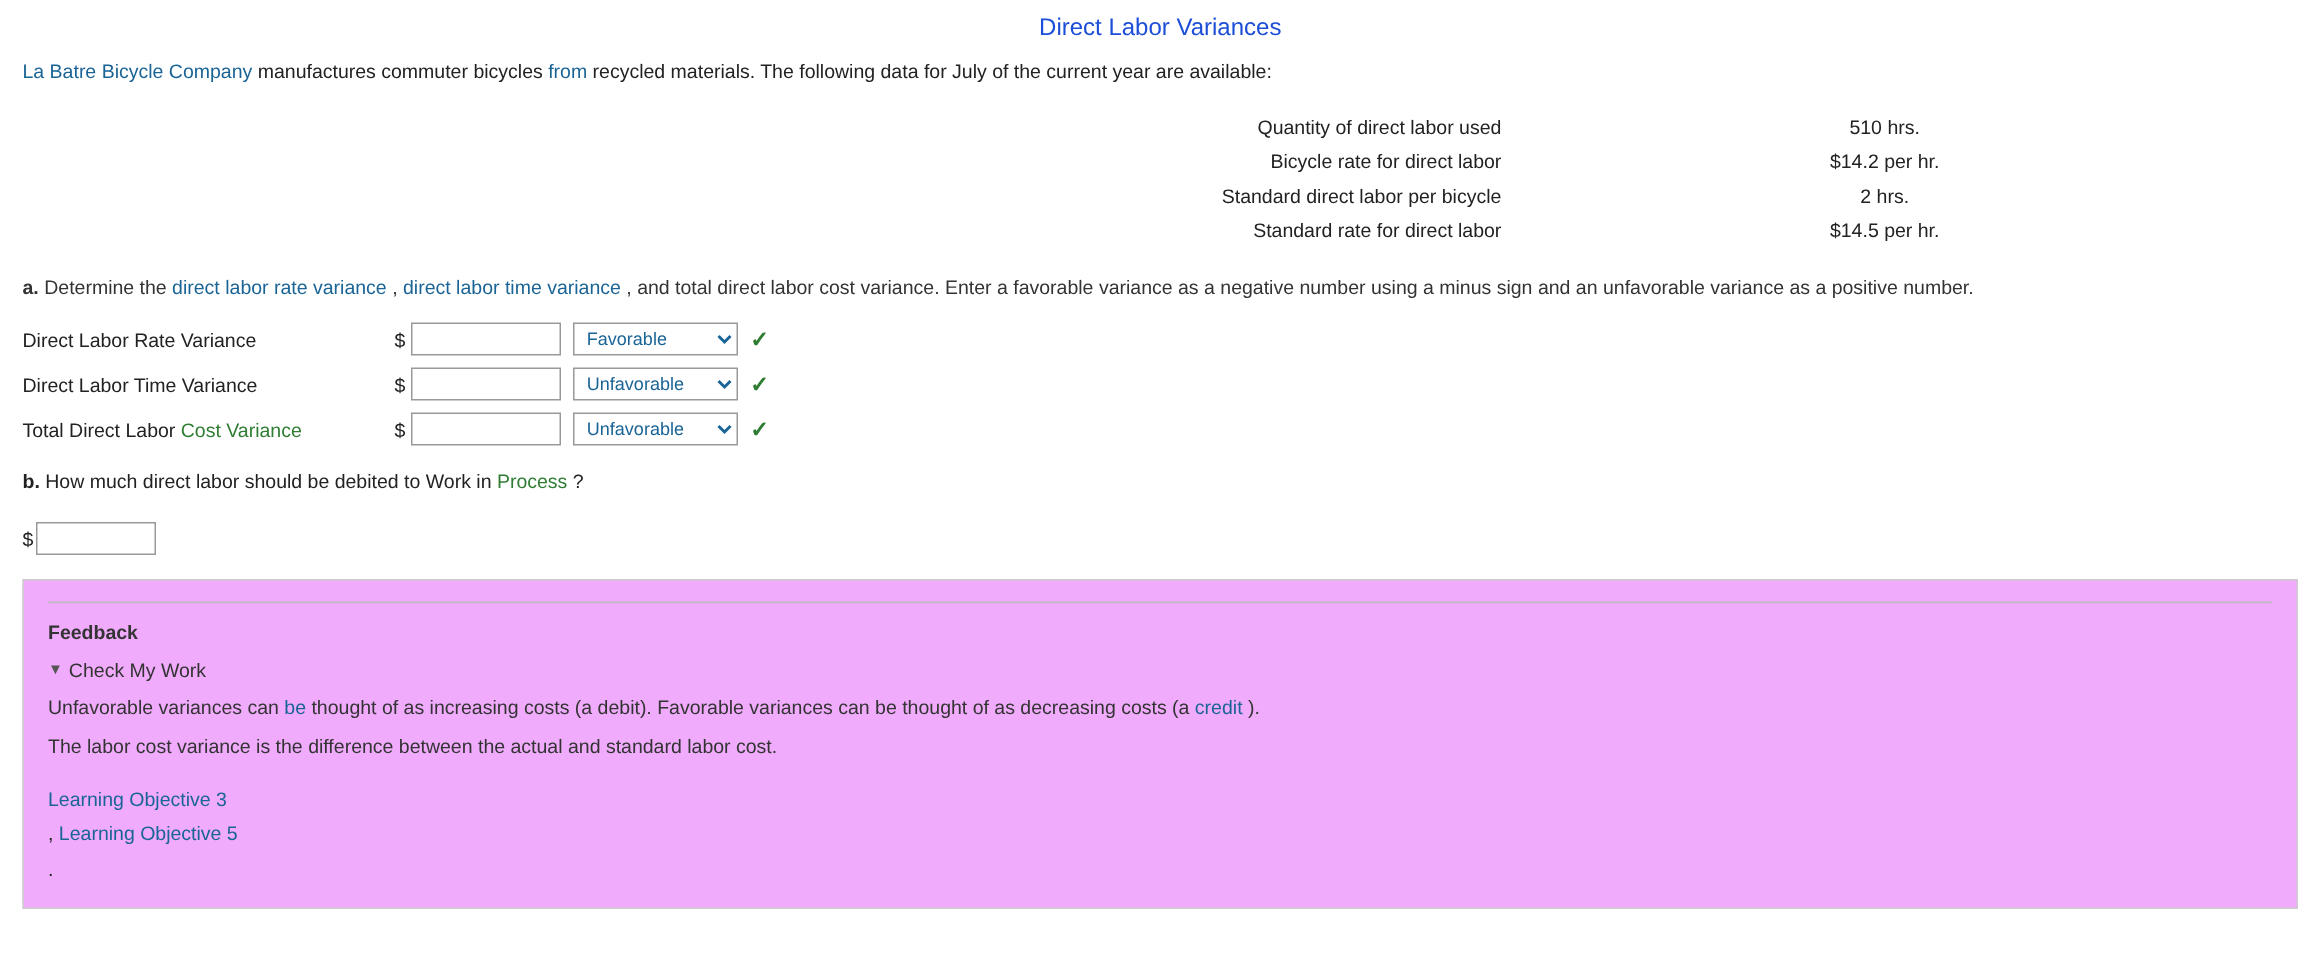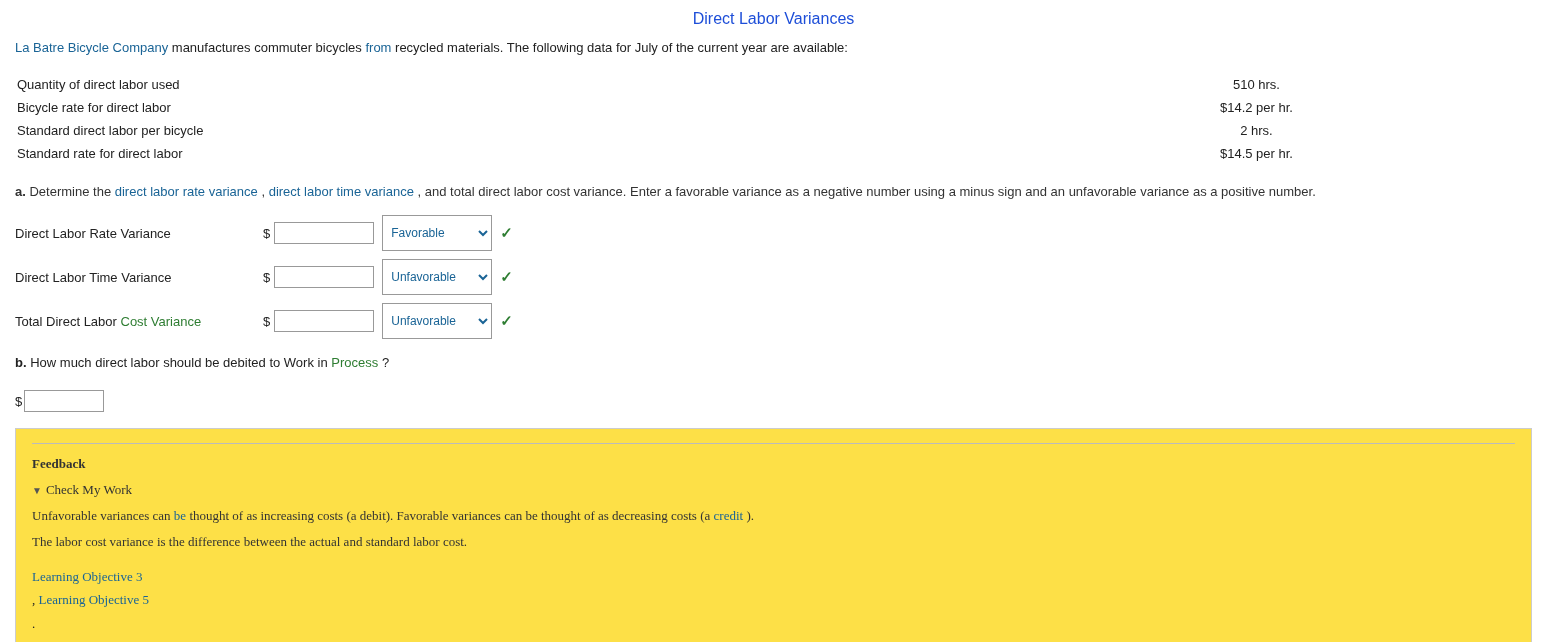--- a/index.html
+++ b/index.html
@@ -27,20 +27,21 @@
     .data-table {
       margin-bottom: 16px;
       width: 100%;
     }
     .data-table tr td {
       padding: 3px 0;
       font-size: 13px;
     }
     .data-table tr td:first-child {
       width: 280px;
+      text-align: right;
     }
     .data-table tr td:nth-child(2) {
       width: 150px;
       text-align: center;
       padding-right: 20px;
     }
     .instruction-text {
       font-size: 13px;
       margin-bottom: 14px;
       line-height: 1.5;
@@ -69,21 +70,21 @@
       margin-right: 2px;
     }
     .variance-input {
       width: 100px;
       height: 22px;
       border: 1px solid #999;
       font-size: 13px;
       padding: 1px 4px;
     }
     .variance-dropdown {
-      height: 36px;
+      height: 22px;
       border: 1px solid #999;
       font-size: 12px;
       color: #1a6496;
       background: #fff;
       padding: 0 4px;
       cursor: pointer;
       min-width: 110px;
     }
     .check-icon {
       color: #2e7d32;
@@ -106,25 +107,24 @@
       font-size: 13px;
     }
     .part-b-input {
       width: 80px;
       height: 22px;
       border: 1px solid #999;
       font-size: 13px;
       padding: 1px 4px;
     }
     .feedback-box {
-      background: #fde047;
+      background: #f0abfc;
       border: 1px solid #ccc;
       padding: 14px 16px;
       margin-top: 12px;
-      font-family: Liberation Serif, serif;
     }
     .feedback-title {
       font-size: 13px;
       color: #333;
       font-weight: bold;
       margin-bottom: 10px;
     }
     .check-my-work {
       font-size: 13px;
       color: #333;

